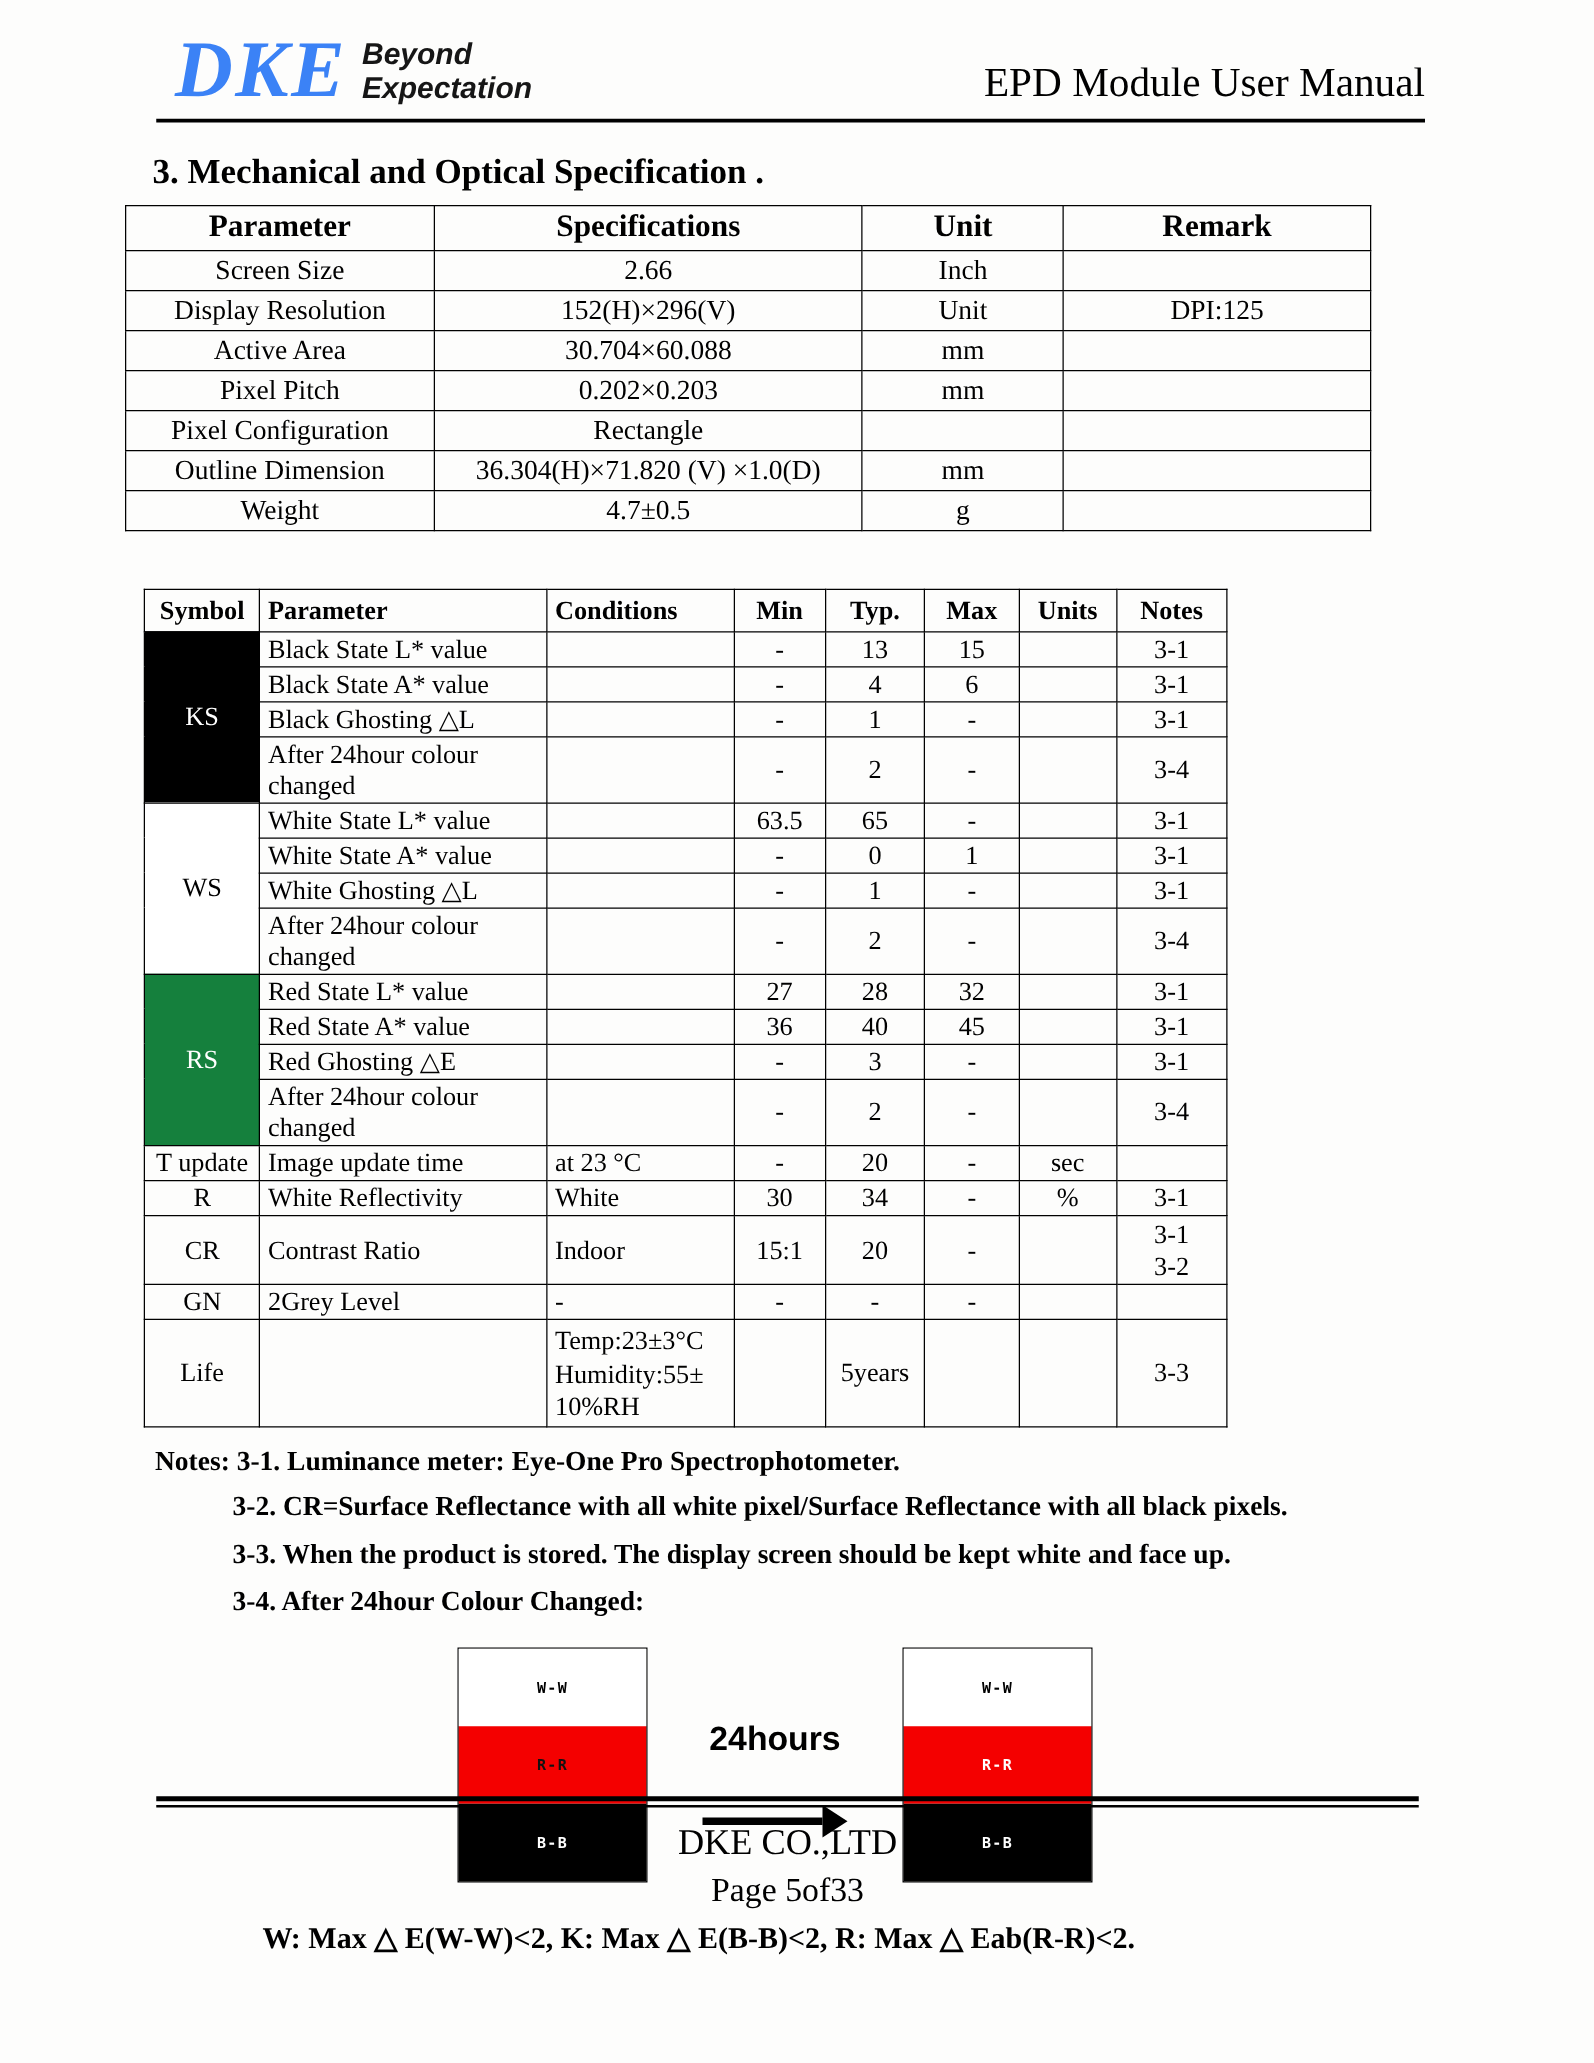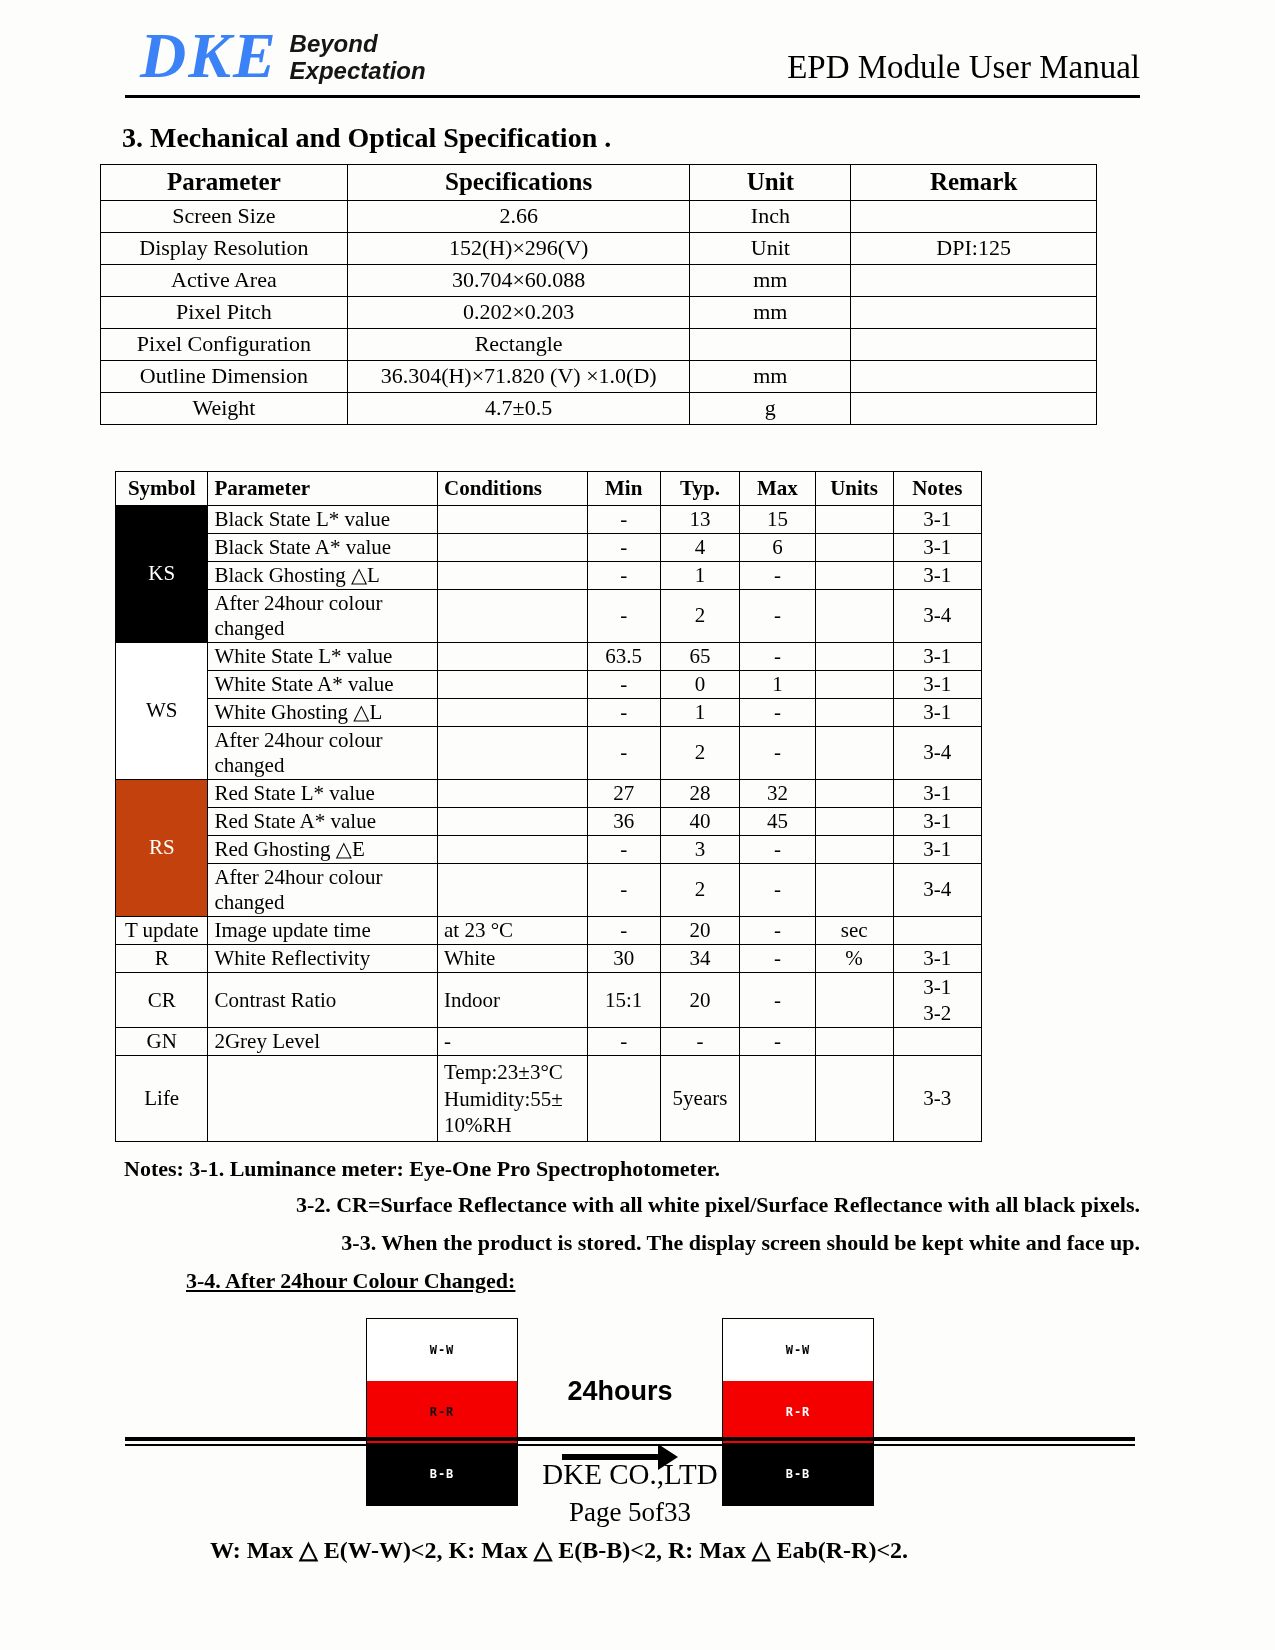--- a/index.html
+++ b/index.html
@@ -42,22 +42,22 @@
   .ot .c  { text-align:center; }
   .ot .l  { text-align:left; }
   .ot th.l { text-align:left; }
   .ot .sym { text-align:center; font-weight:normal; }
   .preline { white-space:pre-line; line-height:1.25; }
   .tall td { height:86px; }
 
   
   .notes { margin:14px 0 0 24px; font-weight:bold; font-size:22px; }
   .notes .n1 { margin-bottom:10px; }
-  .notes .ind { margin:0 0 12px 62px;text-align:right; }
-  .notes .ind-last { margin:0 0 0 62px;text-decoration:underline; }
+  .notes .ind { margin:0 0 12px 62px; }
+  .notes .ind-last { margin:0 0 0 62px; }
 
   
   .diagram { display:flex; justify-content:center; column-gap:32px; margin-top:24px; }
   .dbox { width:152px; border:1px solid #000; }
   .band {
     height:62px; display:flex; align-items:center; justify-content:center;
     font-family:"DejaVu Sans Mono", monospace; font-size:12px; font-weight:bold;
     letter-spacing:1px;
   }
   .arrowwrap { display:flex; flex-direction:column; align-items:center; margin-top:58px; width:140px;gap:33px; }
@@ -253,21 +253,21 @@
           <td class="l">After 24hour colour changed</td>
           <td class="l"></td>
           <td class="c">-</td>
           <td class="c">2</td>
           <td class="c">-</td>
           <td class="c"></td>
           <td class="c">3-4</td>
         </tr>
 
         <tr>
-          <td class="sym" rowspan="4" style="background: #c2410c; color: rgb(255, 255, 255);">RS</td>
+          <td class="sym" rowspan="4" style="background: #15803d; color: rgb(255, 255, 255);">RS</td>
           <td class="l">Red State L* value</td>
           <td class="l"></td>
           <td class="c">27</td>
           <td class="c">28</td>
           <td class="c">32</td>
           <td class="c"></td>
           <td class="c">3-1</td>
         </tr>
         <tr>
           <td class="l">Red State A* value</td>

